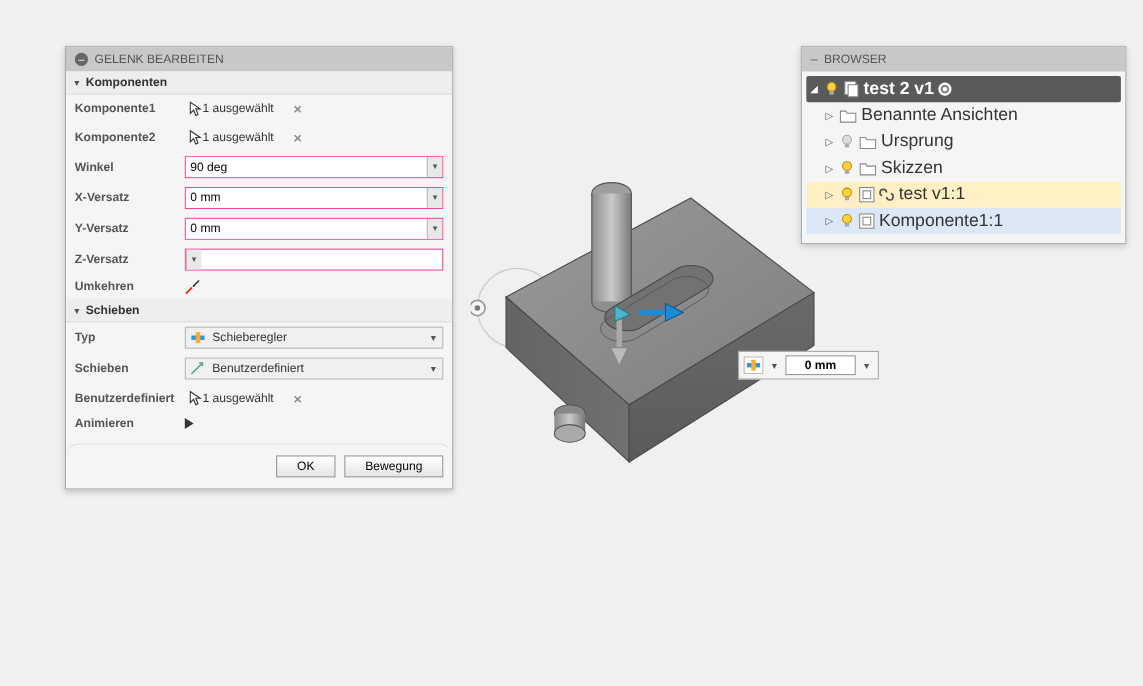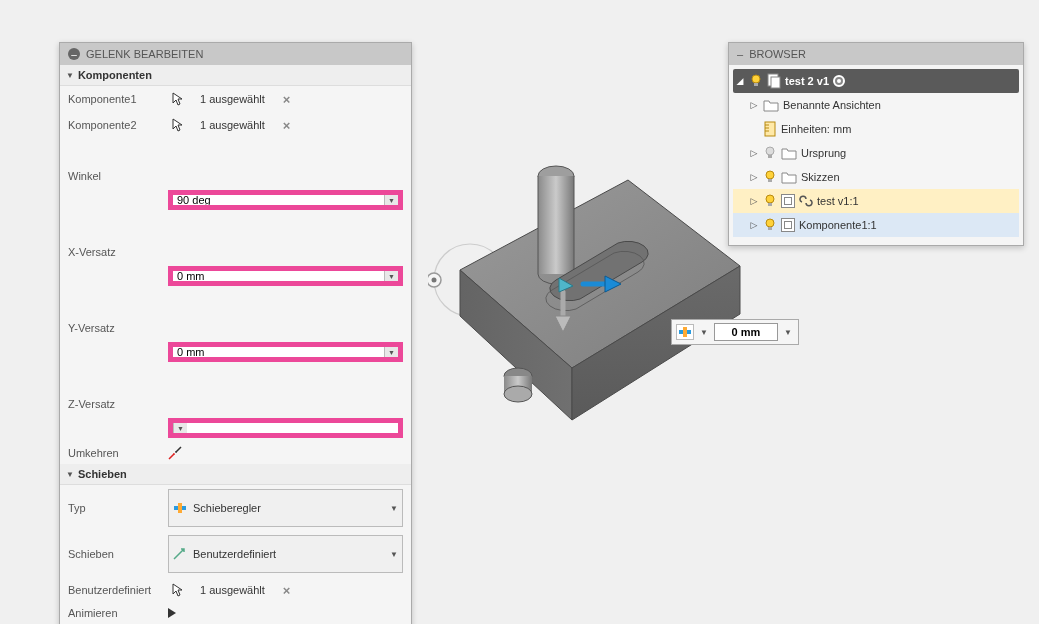--- a/index.html
+++ b/index.html
@@ -50,50 +50,50 @@
     }
     .row {
       display: flex;
       align-items: center;
       padding: 4px 8px;
     }
     .row-label {
       width: 100px;
       flex-shrink: 0;
       color: #555;
+      font-weight: bold;
     }
     .row-value {
       flex: 1;
       display: flex;
       align-items: center;
       gap: 6px;
     }
     .selection-chip {
       display: flex;
       align-items: center;
-      gap: 16px;
+      gap: 0;
       padding: 2px 4px;
     }
     .cursor-icon {
       width: 12px; height: 14px;
     }
     .clear-x {
       color: #888;
       font-size: 13px;
       cursor: pointer;
       font-weight: bold;
       margin-left: 8px;
     }
     .input-field {
       flex: 1;
       display: flex;
-      border: 5px solid #ec4899;
+      border: 1px solid #ec4899;
       background: #fff;
       height: 20px;
-      margin-top: 48px;
     }
     .input-field input {
       flex: 1;
       border: none;
       padding: 0 4px;
       font-size: 11px;
       outline: none;
     }
     .input-field .spinner {
       width: 14px;
@@ -106,21 +106,21 @@
       color: #555;
       cursor: pointer;
     }
     .dropdown-field {
       flex: 1;
       display: flex;
       align-items: center;
       border: 1px solid #bbb;
       background: #f0f0f0;
       height: 20px;
-      padding: 18px 4px;
+      padding: 0 4px;
       gap: 6px;
     }
     .dropdown-field .dd-arrow {
       width: 12px;
       font-size: 8px;
       color: #555;
       text-align: right;
       cursor: pointer;
       margin-left: auto;
     }
@@ -206,21 +206,21 @@
       position: relative;
     }
     .radio-target.on::after {
       content: "";
       position: absolute;
       left: 2px; top: 2px;
       width: 4px; height: 4px;
       background: #fff;
       border-radius: 50%;
     }
-    .tree-label { font-size: 11px; }
+    .tree-label { font-size: 16px; }
     .tree-row.hl { background: #dce8f5; }
     .tree-row.hl2 { background: #fff0c4; }
 
     
     .viewport {
       position: absolute;
       left: 428px; top: 150px;
       width: 340px; height: 370px;
     }
     .floating-input {
@@ -486,30 +486,20 @@
     </div>
 
     <div class="tree-row tree-indent-1">
       <span class="tree-toggle">▷</span>
       <svg class="folder-icon" viewBox="0 0 16 14">
           <path d="M1,3 L6,3 L7,5 L15,5 L15,13 L1,13 Z" fill="#fff" stroke="#888"></path>
         </svg>
       <span class="tree-label">Benannte Ansichten</span>
     </div>
 
-    <div class="tree-row tree-indent-1">
-      <span class="tree-toggle"></span>
-      <svg class="doc-icon" viewBox="0 0 14 16">
-          <rect x="2" y="1" width="10" height="14" fill="#ffe9a8" stroke="#b88a10"></rect>
-          <line x1="2" y1="4" x2="6" y2="4" stroke="#b88a10"></line>
-          <line x1="2" y1="7" x2="6" y2="7" stroke="#b88a10"></line>
-          <line x1="2" y1="10" x2="6" y2="10" stroke="#b88a10"></line>
-        </svg>
-      <span class="tree-label">Einheiten: mm</span>
-    </div>
 
     <div class="tree-row tree-indent-1">
       <span class="tree-toggle">▷</span>
       <svg class="bulb" viewBox="0 0 14 14">
           <circle cx="7" cy="5" r="4" fill="#ddd" stroke="#aaa"></circle>
           <rect x="5" y="9" width="4" height="3" fill="#aaa"></rect>
         </svg>
       <svg class="folder-icon" viewBox="0 0 16 14">
           <path d="M1,3 L6,3 L7,5 L15,5 L15,13 L1,13 Z" fill="#fff" stroke="#888"></path>
         </svg>

